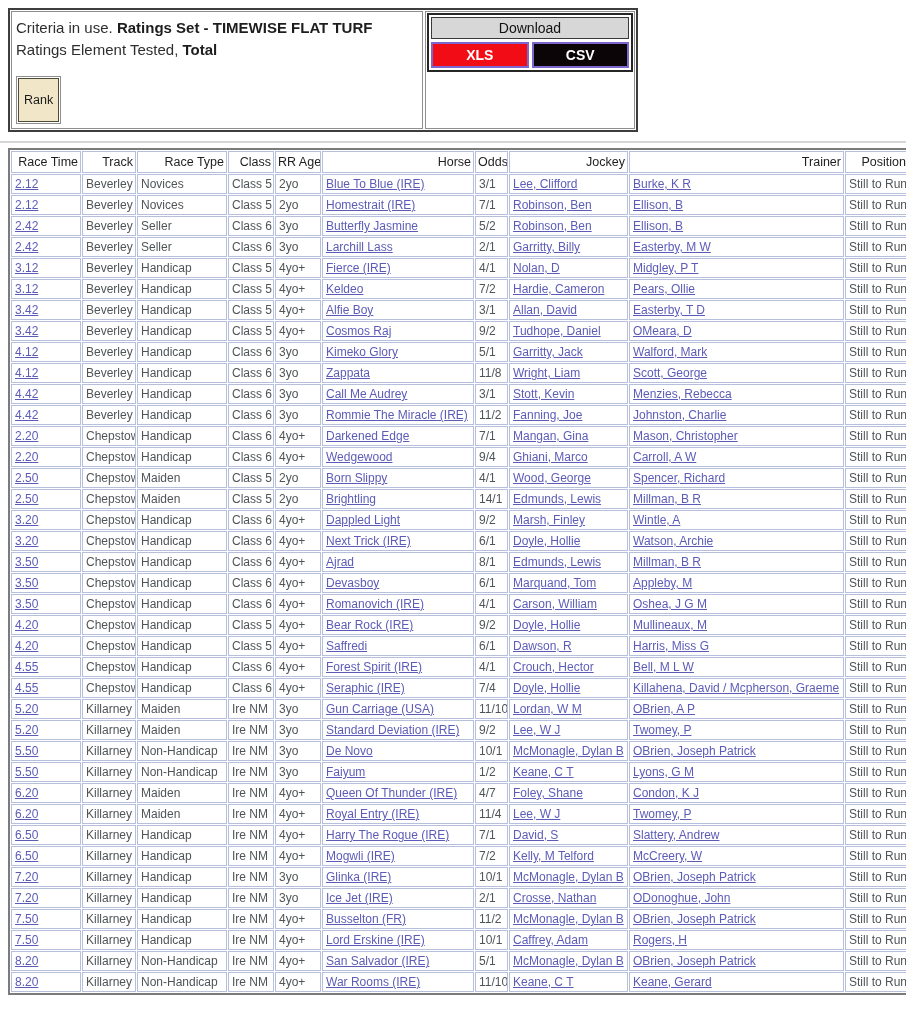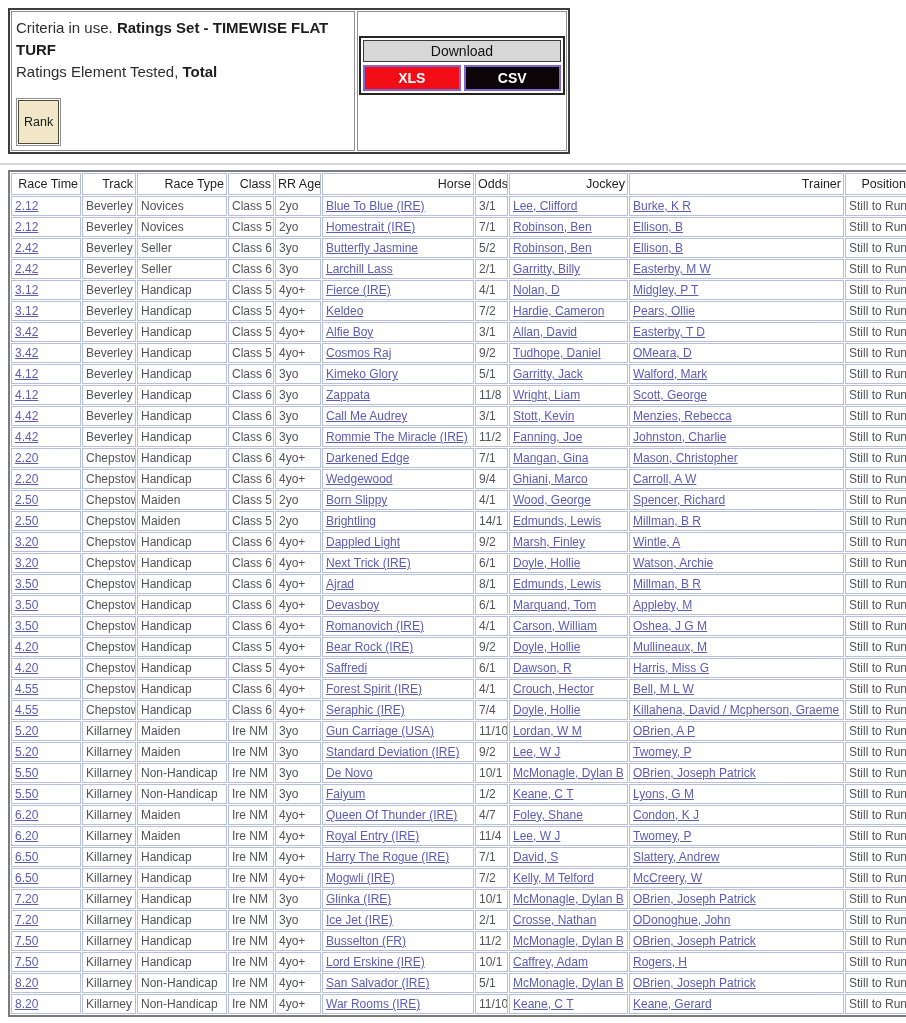--- a/index.html
+++ b/index.html
@@ -21,21 +21,21 @@
   
   .top-panel{
     display:inline-flex;
     gap:2px;
     padding:1px;
     border:2px solid #3d3d3d;
     background:#fff;
     align-items:stretch;
   }
   .criteria-cell{
-    width:344px;
+    width:412px;
     border:1px solid #8f8f8f;
     padding:5px 4px 4px 4px;
   }
   .criteria-text{
     font-size:15px;
     line-height:22px;
     color:#2e2e2e;
     margin-bottom:12px;
   }
   .criteria-text b{color:#1d1d1d;}
@@ -60,21 +60,20 @@
   }
   .btn-row .beige-btn + .beige-btn{margin-left:2px;}
   .download-cell{
     width:210px;
     border:1px solid #8f8f8f;
     padding:1px;
   }
   .download-box{
     border:2px solid #262626;
     padding:2px;
-    margin-top:23px;
   }
   .download-header{
     background:#d7d7d7;
     border:1px solid #3a3a3a;
     text-align:center;
     font-size:14px;
     color:#111;
     padding:2px 0;
   }
   .download-buttons{

